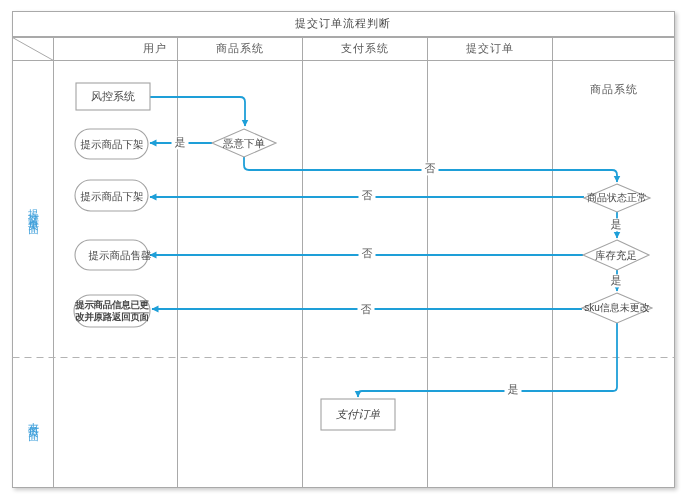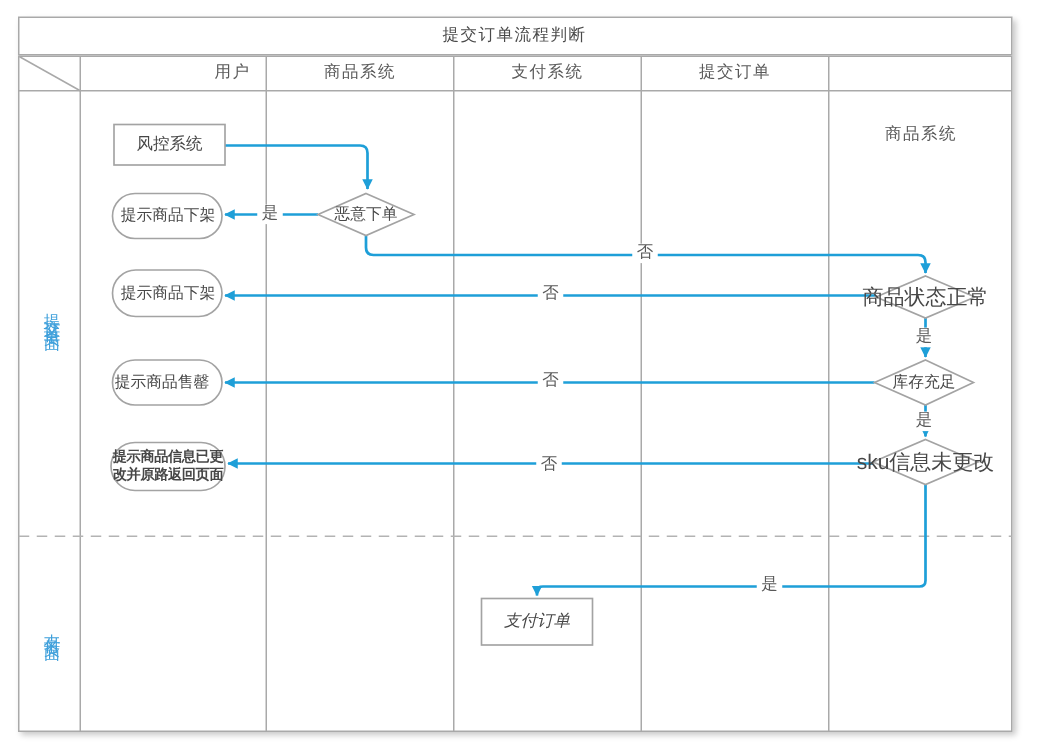--- a/index.html
+++ b/index.html
@@ -14,21 +14,21 @@
     box-shadow:2px 2px 4px rgba(0,0,0,0.22);background:#fff;
   }
   .lbl{
     position:absolute;transform:translate(-50%,-50%);
     font-size:11px;color:#4d4d4d;white-space:nowrap;line-height:1.2;
     text-align:center;
   }
   .title-lbl{color:#4a4a4a;letter-spacing:1px;}
   .hdr-lbl{color:#595959;letter-spacing:1px;}
   .node-lbl{color:#474747;}
-  .sm{font-size:14px;}
+  .sm{font-size:10px;}
   .xs{font-size:9.5px;letter-spacing:-0.3px;font-weight:bold;}
   .md{font-size:10.5px;}
   .edge-lbl{
     background:#ffffff;padding:0 3px;color:#595959;font-size:11px;
   }
   .vlbl{
     writing-mode:vertical-rl;text-orientation:upright;
     letter-spacing:3px;color:#3fa0db;font-size:11px;white-space:nowrap;
   }
 </style>
@@ -93,21 +93,21 @@
   <div class="lbl hdr-lbl" style="left:490px;top:49px;">提交订单</div>
   <div class="lbl hdr-lbl" style="left:614px;top:49px;margin-top:41px;">商品系统</div>
 
   <div class="lbl vlbl" style="left:33px;top:209px;">提交订单页面</div>
   <div class="lbl vlbl" style="left:33px;top:419px;">支付页面</div>
 
   <div class="lbl node-lbl" style="left:113px;top:97px;">风控系统</div>
   <div class="lbl node-lbl md" style="left:112px;top:144px;">提示商品下架</div>
   <div class="lbl node-lbl md" style="left:244px;top:143px;">恶意下单</div>
   <div class="lbl node-lbl md" style="left:112px;top:196px;">提示商品下架</div>
-  <div class="lbl node-lbl md" style="left:108px;top:255px;">提示商品售罄</div>
+  <div class="lbl node-lbl md" style="left:120px;top:255px;">提示商品售罄</div>
   <div class="lbl node-lbl xs" style="left:112px;top:305px;">提示商品信息已更</div>
   <div class="lbl node-lbl xs" style="left:112px;top:317px;">改并原路返回页面</div>
   <div class="lbl node-lbl sm" style="left:617px;top:198px;">商品状态正常</div>
   <div class="lbl node-lbl md" style="left:616px;top:255px;">库存充足</div>
   <div class="lbl node-lbl sm" style="left:617px;top:308px;">sku信息未更改</div>
   <div class="lbl node-lbl" style="left:358px;top:415px;font-style:italic;">支付订单</div>
 
   <div class="lbl edge-lbl" style="left:180px;top:143px;">是</div>
   <div class="lbl edge-lbl" style="left:430px;top:169px;">否</div>
   <div class="lbl edge-lbl" style="left:367px;top:196px;">否</div>

